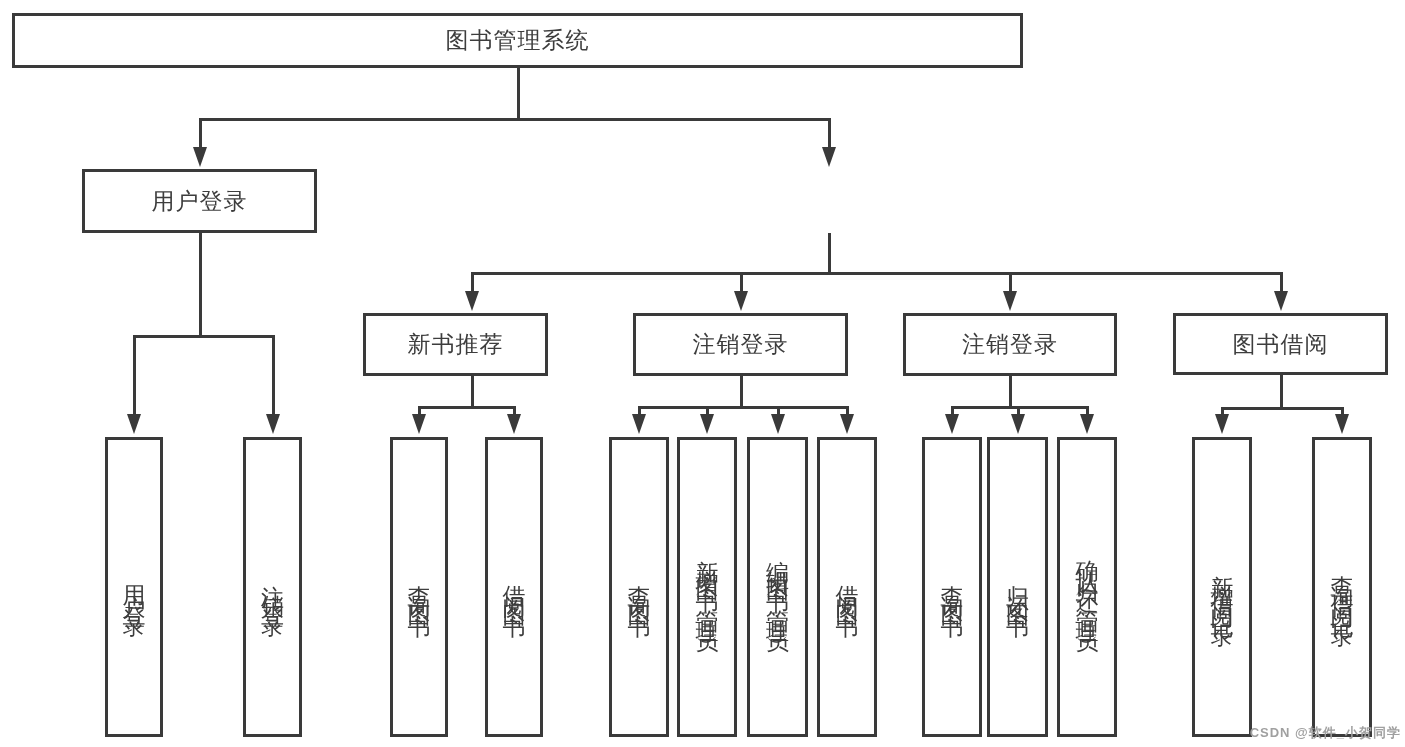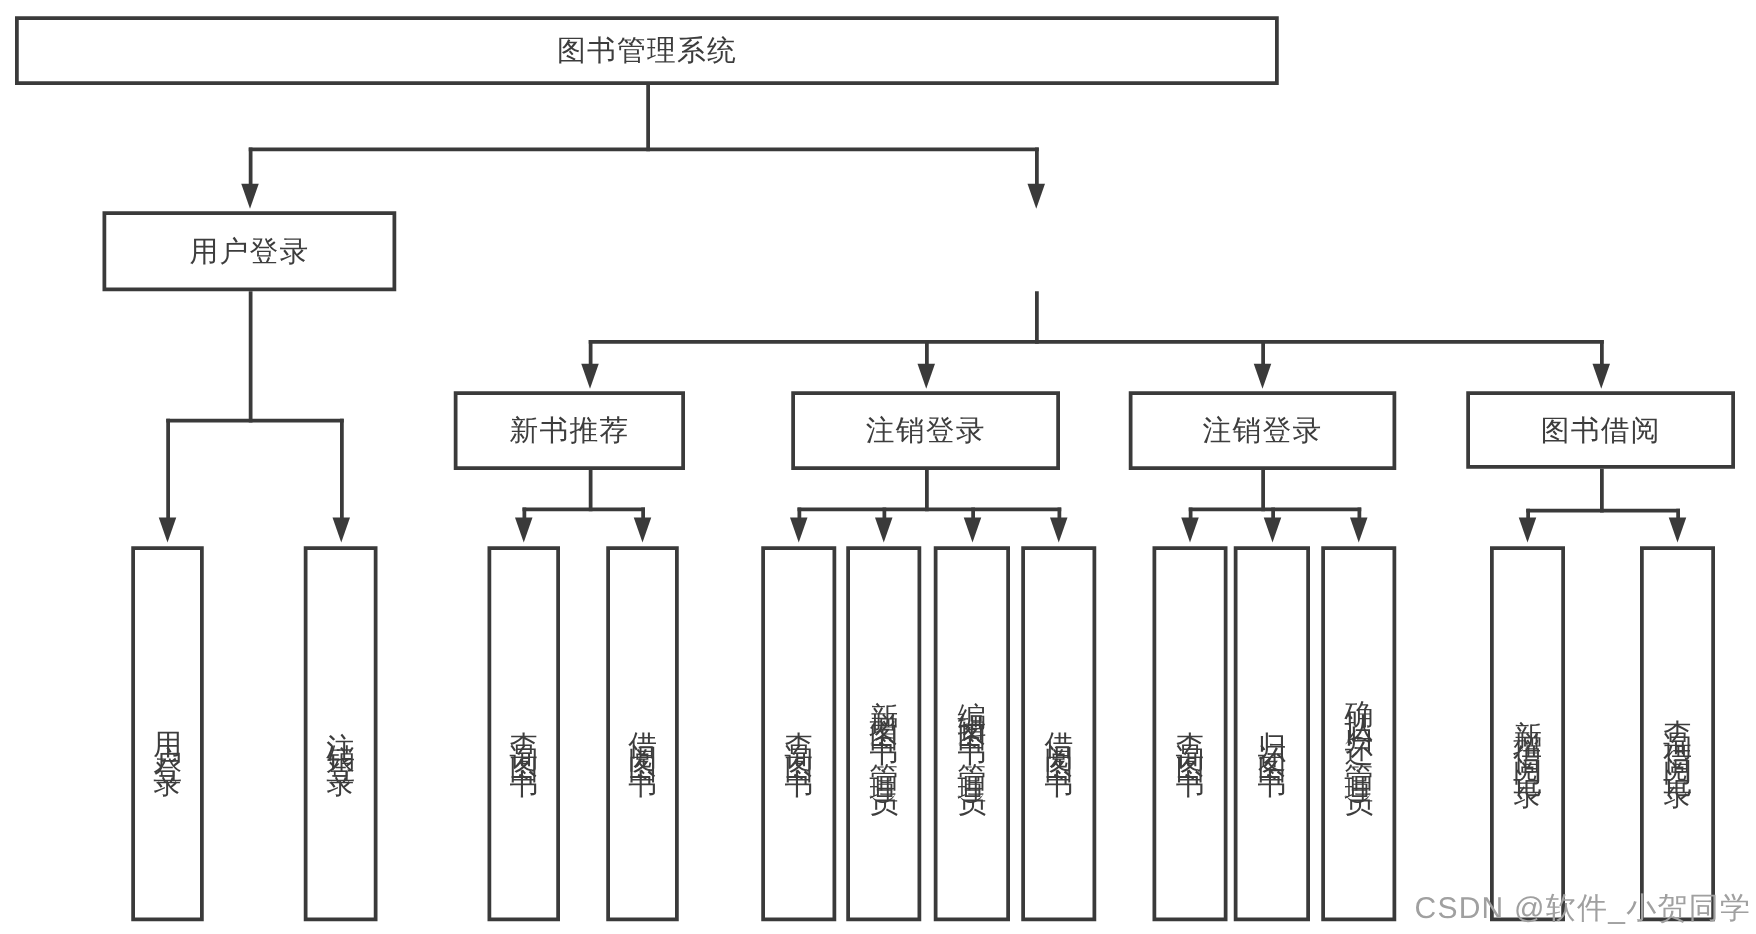--- a/index.html
+++ b/index.html
@@ -47,22 +47,22 @@
     position:absolute;
     width:0;height:0;
     border-left:7px solid transparent;
     border-right:7px solid transparent;
     border-top:20px solid var(--line);
   }
   .watermark{
     position:absolute;
     right:4px;
     bottom:5px;
-    font-size:24px;
-    font-weight:400;
+    font-size:13px;
+    font-weight:700;
     letter-spacing:1px;
     color:var(--wm);
     z-index:10;
     white-space:nowrap;
   }
 </style>
 </head>
 <body>
 
 <div class="canvas">

